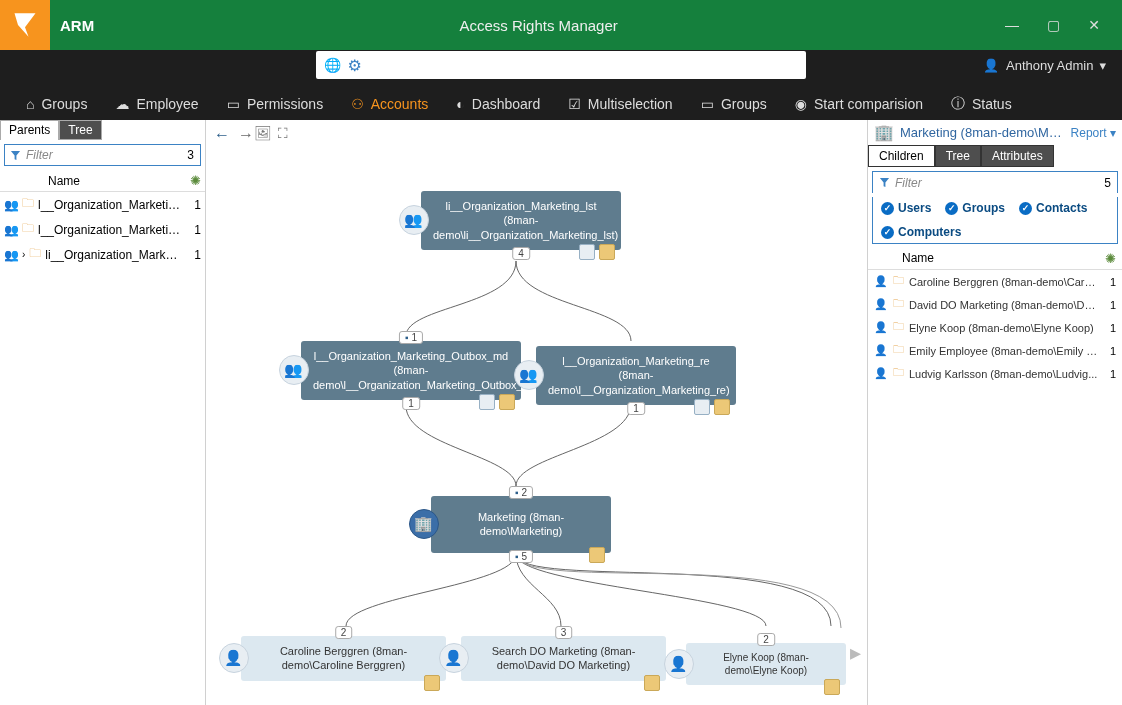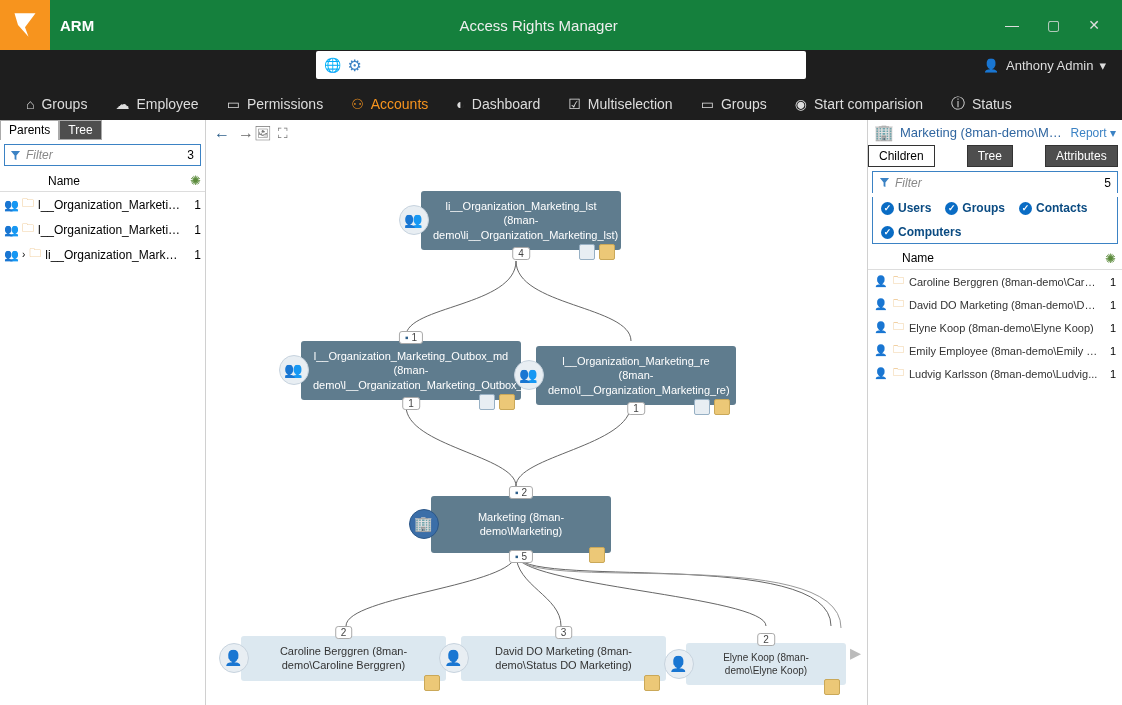--- a/index.html
+++ b/index.html
@@ -60,21 +60,21 @@
   .node.light .box { background: #dce8f0; color: #333; }
   .node .topcount { position: absolute; top: -10px; left: 50%; transform: translateX(-50%); background: #fff; border: 1px solid #aaa; border-radius: 3px; padding: 0px 5px; font-size: 10px; color: #444; display: flex; align-items: center; gap: 3px; }
   .node .botcount { position: absolute; bottom: -10px; left: 50%; transform: translateX(-50%); background: #fff; border: 1px solid #aaa; border-radius: 3px; padding: 0px 5px; font-size: 10px; color: #444; display: flex; align-items: center; gap: 3px; }
   .node .corner { position: absolute; bottom: -10px; right: 6px; display: flex; gap: 4px; }
   .node .corner span { width: 16px; height: 16px; background: #ecc877; border: 1px solid #caa858; border-radius: 2px; display: inline-block; }
   .node .corner span.f { background: #e8eef3; border-color: #97b0c4; }
   
   .right-header { display: flex; align-items: center; padding: 3px 6px; gap: 6px; }
   .right-header .title { flex: 1; font-size: 13px; color: #3066a0; overflow: hidden; text-overflow: ellipsis; white-space: nowrap; }
   .right-header .report { color: #3b82c4; font-size: 12px; cursor: pointer; }
-  .right-tabs { display: flex; font-size: 12px; gap: 32px; }
+  .right-tabs { display: flex; font-size: 12px; }
   .right-tab { padding: 3px 10px; background: #4e4e4e; color: #fff; border: 1px solid #333; cursor: pointer; }
   .right-tab.active { background: #fff; color: #000; }
   .filter-toggles { display: flex; flex-wrap: wrap; gap: 10px 14px; padding: 4px 8px; font-size: 12px; border: 1px solid #3b82c4; margin: 4px; border-top: none; }
   .toggle { display: flex; align-items: center; gap: 4px; color: #0a4b82; font-weight: 600; cursor: pointer; }
   .toggle .chk { width: 13px; height: 13px; border-radius: 50%; background: #0a6cc4; color: #fff; font-size: 9px; display: flex; align-items: center; justify-content: center; }
   .right-filter-row { display: flex; align-items: center; border: 1px solid #3b82c4; border-bottom: none; margin: 4px 4px 0; height: 22px; font-size: 12px; }
   .right-filter-row .lbl { flex: 1; padding-left: 6px; color: #888; font-style: italic; display: flex; align-items: center; gap: 5px; }
   .right-filter-row .cnt { padding: 0 6px; }
   .right-list-header { display: flex; font-size: 12px; padding: 3px 6px; border-bottom: 1px solid #ddd; }
   .right-list-header .n { flex: 1; padding-left: 28px; }
@@ -288,21 +288,21 @@
         <div class="corner">
             <span></span>
           </div>
       </div>
 
       <div class="node light" style="left:255px; top:490px; width:205px;">
         <div class="badge-icon">👤</div>
         <div class="topcount">
             <span>3</span>
           </div>
-        <div class="box">David DO Marketing (8man-demo\Status DO Marketing)</div>
+        <div class="box">Search DO Marketing (8man-demo\David DO Marketing)</div>
         <div class="corner">
             <span></span>
           </div>
       </div>
 
       <div class="node light" style="left:480px; top:497px; width:160px;">
         <div class="badge-icon">👤</div>
         <div class="topcount">
             <span>2</span>
           </div>

